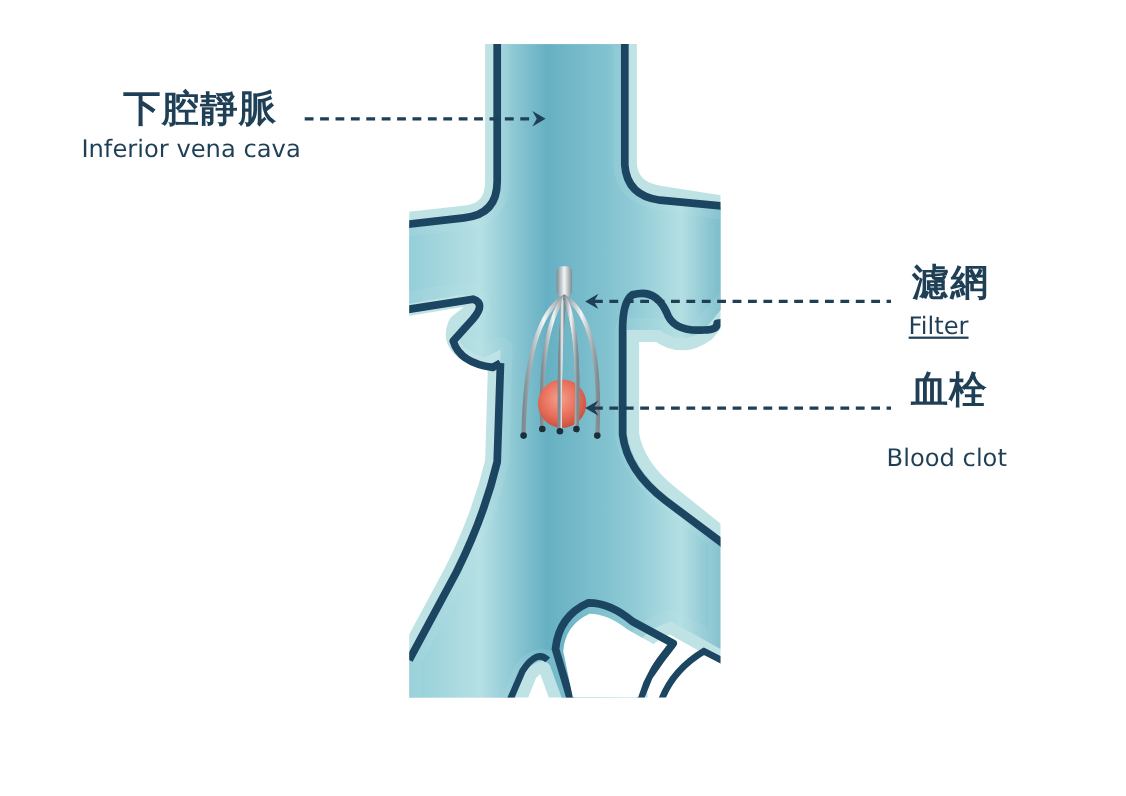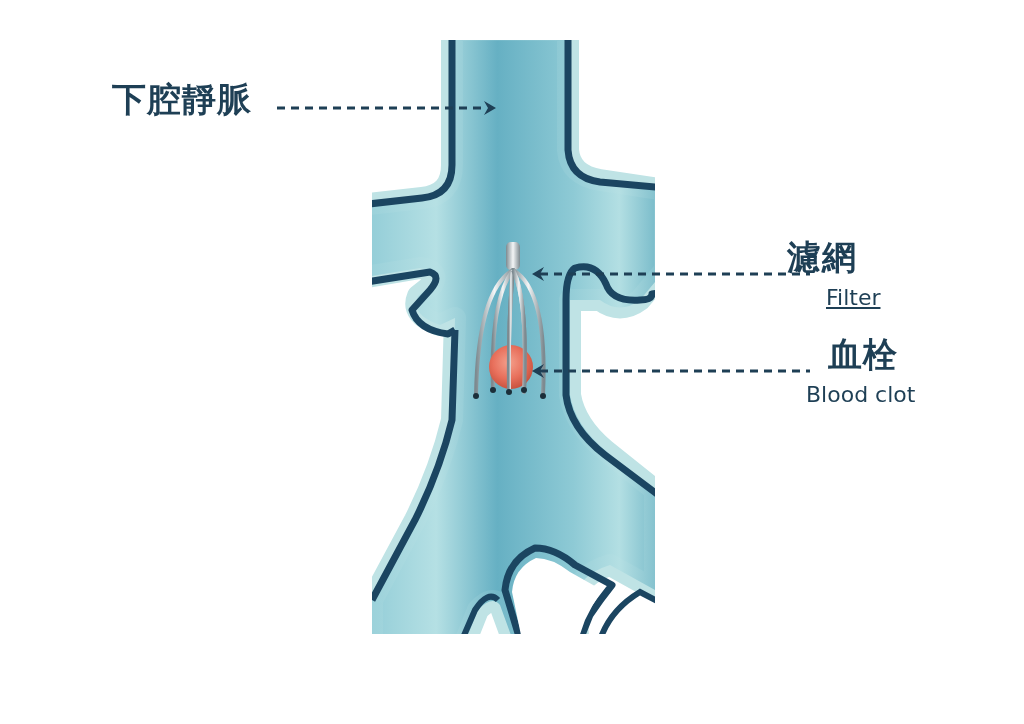--- a/index.html
+++ b/index.html
@@ -98,19 +98,20 @@
       <line x1="540" y1="371" x2="810" y2="371"></line>
     </g>
     <g fill="#1e3f55">
       <path d="M484,101 L496,108 L484,115 L488,108 Z"></path>
       <path d="M544,267 L532,274 L544,281 L540,274 Z"></path>
       <path d="M544,364 L532,371 L544,378 L540,371 Z"></path>
     </g>
   </svg>
 
   <div class="label-zh" style="left:112px; top:82px;">下腔靜脈</div>
+  <div class="label-en" style="left:74px; top:126px;">Inferior vena cava</div>
 
-  <div class="label-zh" style="left:787px; top:240px;text-align:center;">濾網</div>
+  <div class="label-zh" style="left:829px; top:240px;text-align:center;">濾網</div>
   <div class="label-en" style="left:826px; top:287px;text-decoration:underline;">Filter</div>
 
   <div class="label-zh" style="left:828px; top:340px;font-family:Liberation Mono, monospace;">血栓</div>
-  <div class="label-en" style="left:806px; top:384px;">Blood clot</div>
+  <div class="label-en" style="left:806px; top:407px;">Blood clot</div>
 </div>
 
 </body></html>

